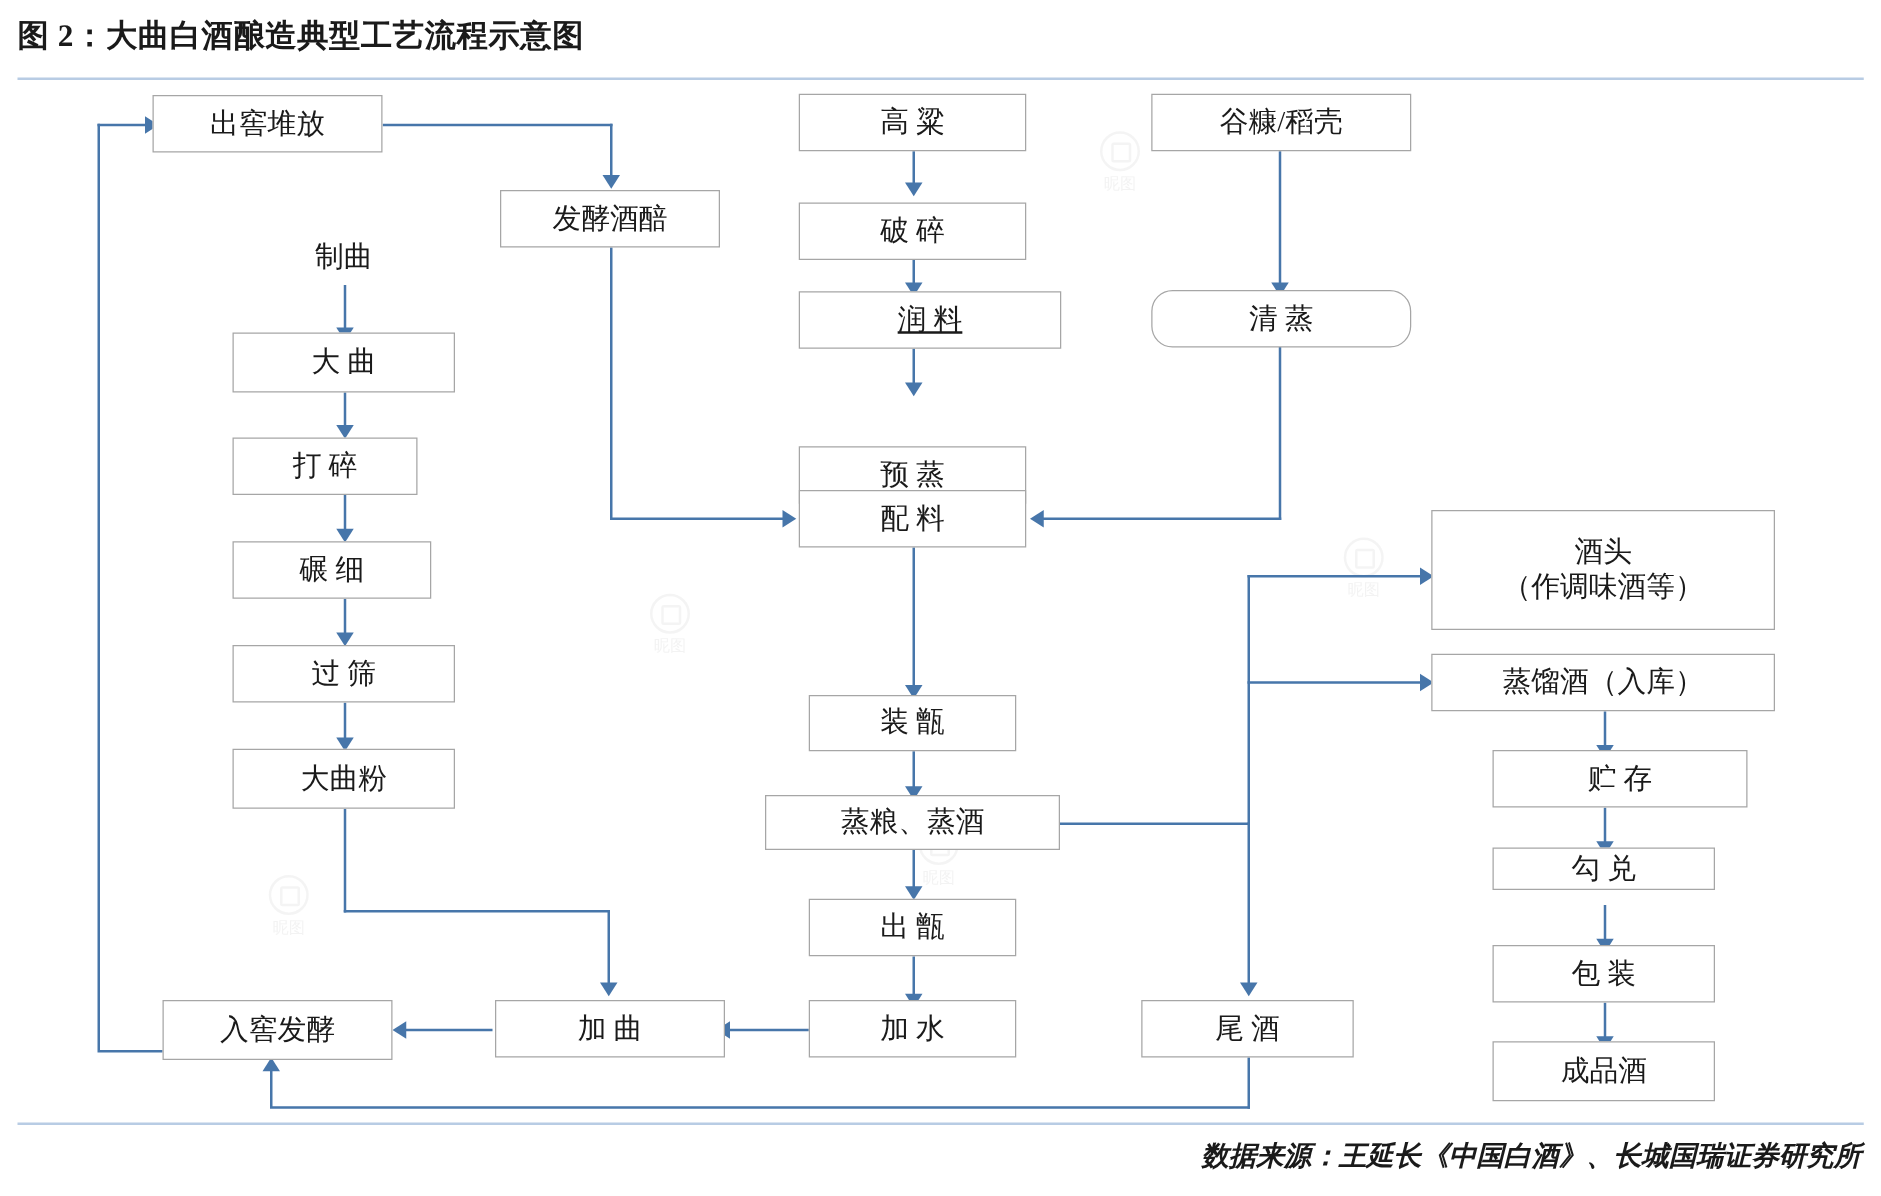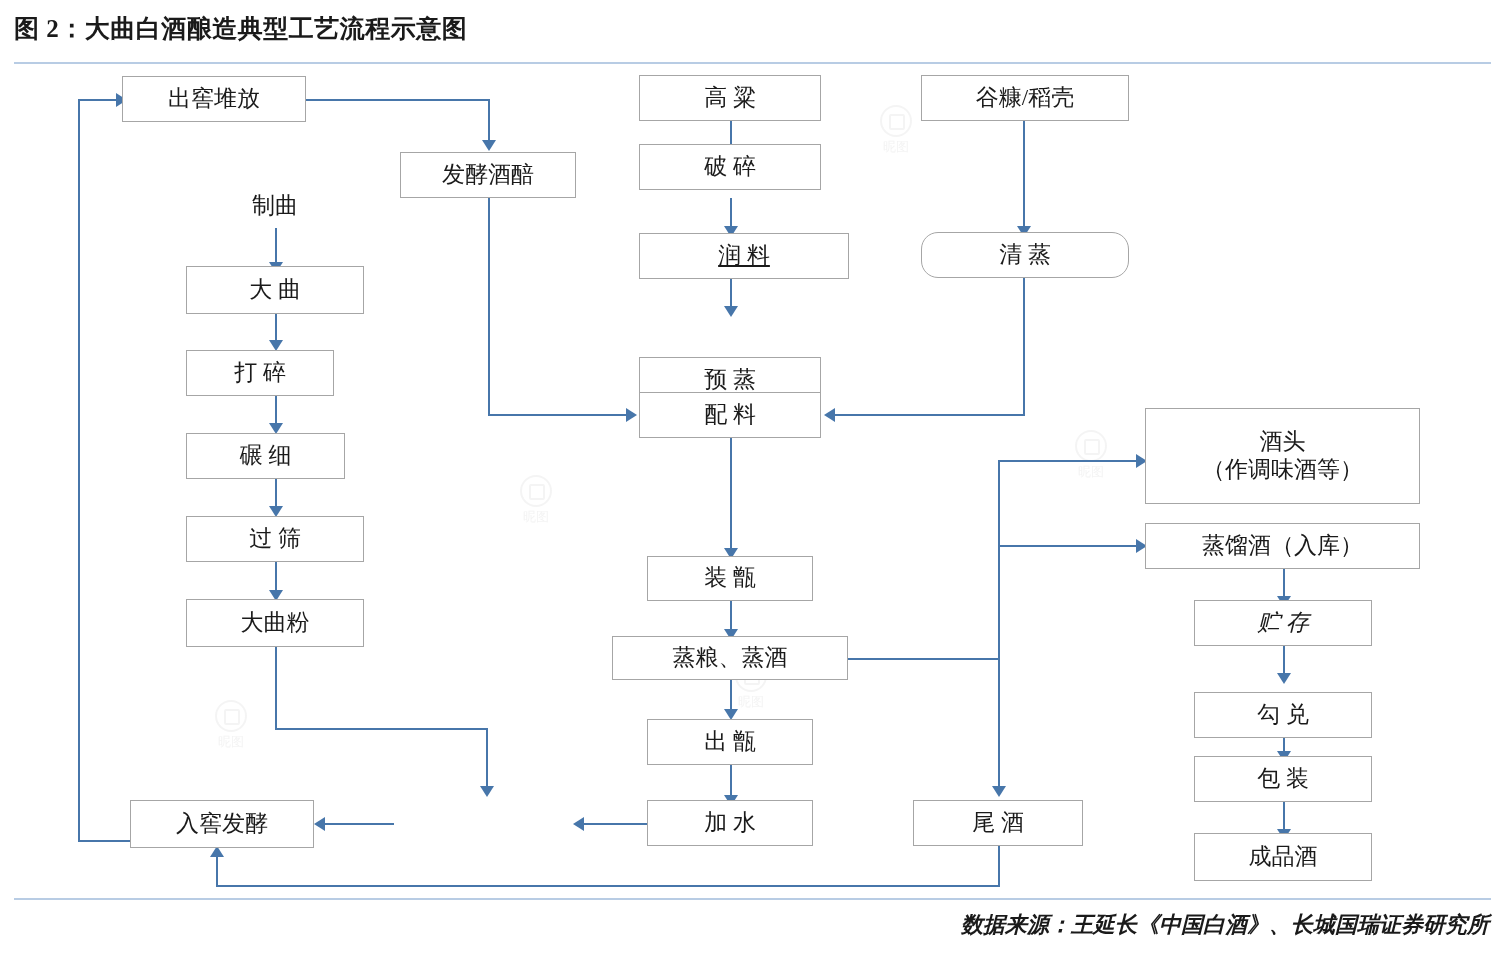--- a/index.html
+++ b/index.html
@@ -249,36 +249,37 @@
 
   <div class="label-plain" style="left:232px; top:190px; width:86px;">制曲</div>
 
   <div class="node" style="left:186px; top:266px; width:178px; height:48px;">大 曲</div>
   <div class="node" style="left:186px; top:350px; width:148px; height:46px;">打 碎</div>
   <div class="node" style="left:186px; top:433px; width:159px; height:46px;">碾 细</div>
   <div class="node" style="left:186px; top:516px; width:178px; height:46px;">过 筛</div>
   <div class="node" style="left:186px; top:599px; width:178px; height:48px;">大曲粉</div>
 
   <div class="node" style="left:639px; top:75px; width:182px; height:46px;">高 粱</div>
-  <div class="node" style="left:639px; top:144px; width:182px; height:46px;">破 碎</div>
+  <div class="node" style="left:639px; top:162px; width:182px; height:46px;">破 碎</div>
   <div class="node" style="left:639px; top:233px; width:210px; height:46px;text-decoration:underline;">润 料</div>
   <div class="node" style="left:639px; top:313px; width:182px; height:46px;margin-top:44px;">预 蒸</div>
   <div class="node" style="left:639px; top:392px; width:182px; height:46px;">配 料</div>
 
   <div class="node" style="left:921px; top:75px; width:208px; height:46px;">谷糠/稻壳</div>
   <div class="node" style="left:921px; top:232px; width:208px; height:46px;border-radius:17px;">清 蒸</div>
 
   <div class="node" style="left:647px; top:556px; width:166px; height:45px;">装 甑</div>
   <div class="node" style="left:612px; top:636px; width:236px; height:44px;">蒸粮、蒸酒</div>
   <div class="node" style="left:647px; top:719px; width:166px; height:46px;">出 甑</div>
   <div class="node" style="left:647px; top:800px; width:166px; height:46px;">加 水</div>
+  <div class="node" style="left:396px; top:800px; width:184px; height:46px;">加 曲</div>
   <div class="node" style="left:130px; top:800px; width:184px; height:48px;">入窖发酵</div>
   <div class="node" style="left:913px; top:800px; width:170px; height:46px;">尾 酒</div>
 
   <div class="node" style="left:1145px; top:408px; width:275px; height:96px;">酒头
 （作调味酒等）</div>
   <div class="node" style="left:1145px; top:523px; width:275px; height:46px;">蒸馏酒（入库）</div>
-  <div class="node" style="left:1194px; top:600px; width:178px; height:46px;font-style:italic;">贮 存</div>
-  <div class="node" style="left:1194px; top:692px; width:178px; height:46px;">勾 兑</div>
+  <div class="node" style="left:1194px; top:600px; width:204px; height:46px;">贮 存</div>
+  <div class="node" style="left:1194px; top:678px; width:178px; height:34px;">勾 兑</div>
   <div class="node" style="left:1194px; top:756px; width:178px; height:46px;">包 装</div>
   <div class="node" style="left:1194px; top:833px; width:178px; height:48px;">成品酒</div>
 
 </div>
 
 </body></html>

